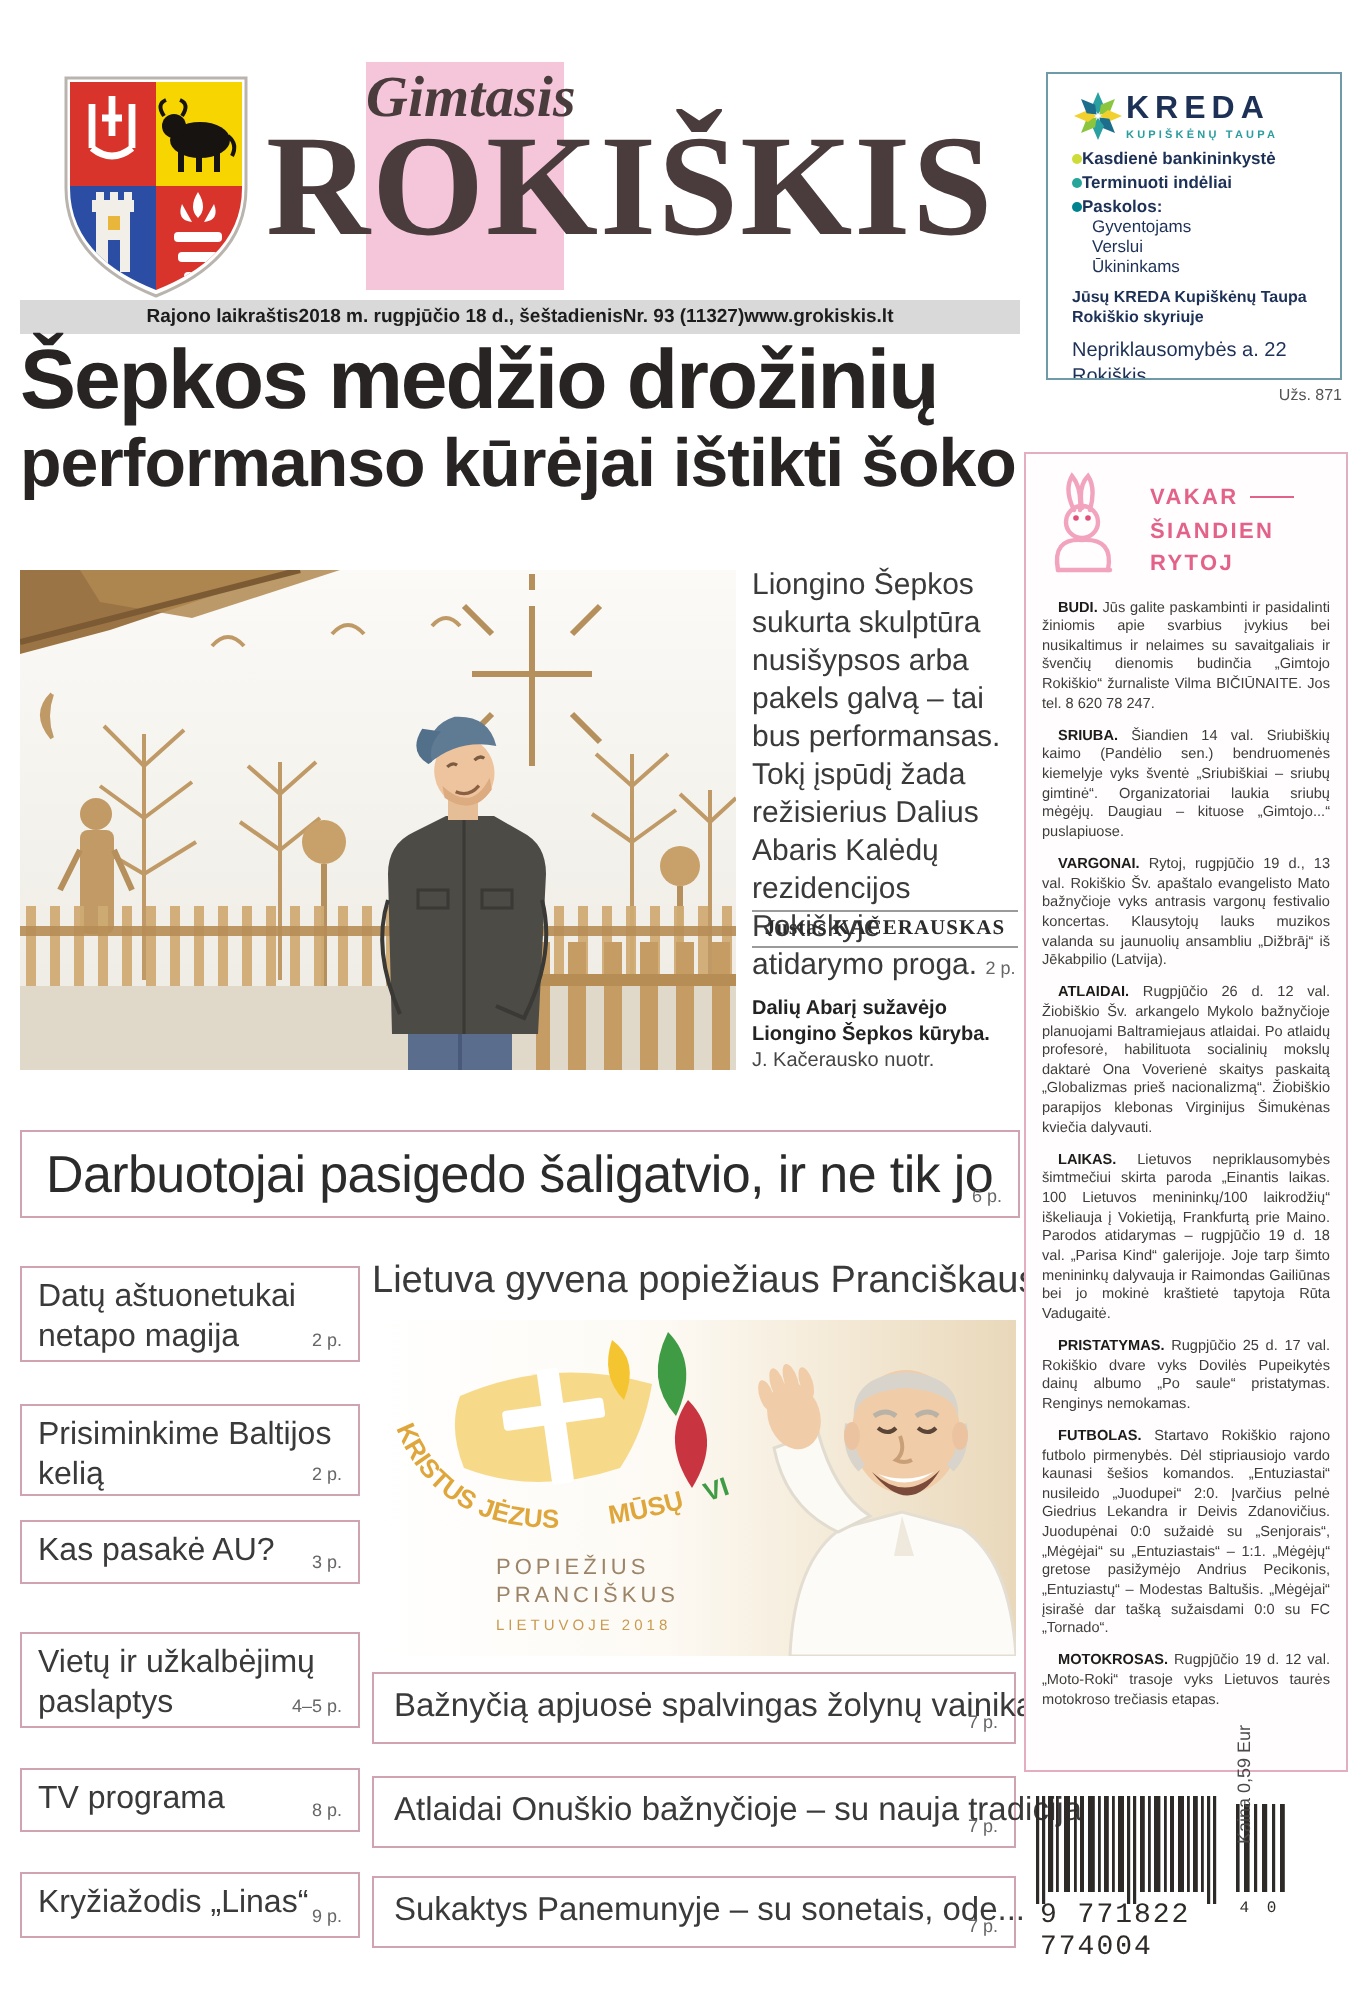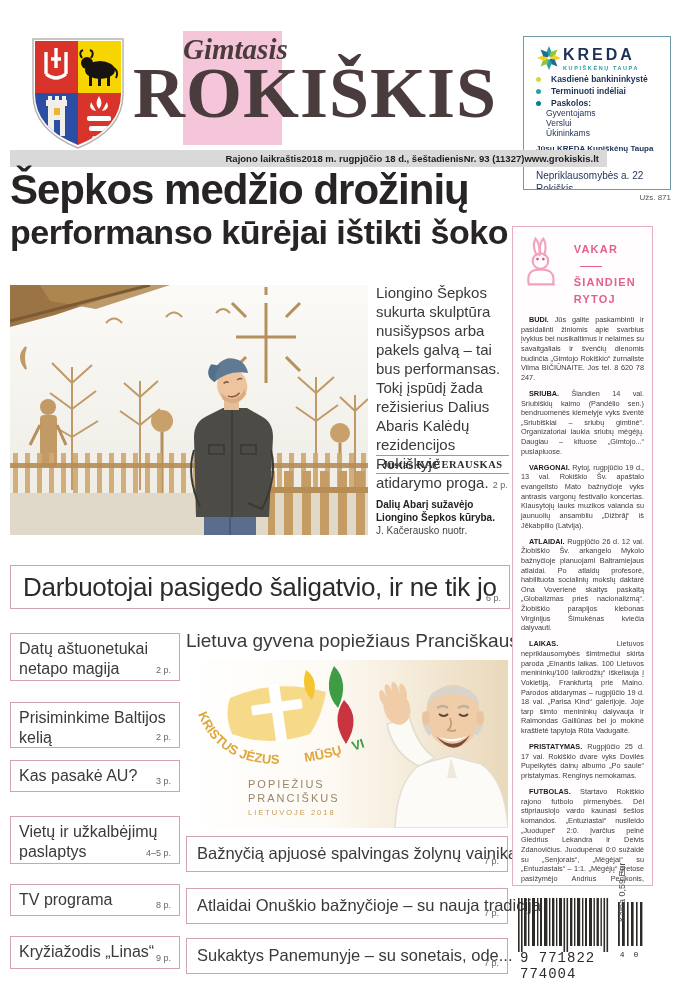--- a/index.html
+++ b/index.html
@@ -12,31 +12,31 @@
   .masthead { left:133px; top:28px; width:378px; height:124px; }
   .pink-box { position:absolute; left:50px; top:3px; width:99px; height:114px; background:#f5c6da; }
   .pretitle { position:absolute; left:50px; top:5px; width:99px; text-align:center;
     font-family:"Liberation Serif", serif; font-style:italic; font-weight:bold;
     font-size:29px; color:#4a3c3c; }
   .title { position:absolute; left:0; top:26px; width:378px;
     font-family:"Liberation Serif", serif; font-weight:bold; font-size:72px;
     letter-spacing:1px; color:#4a3c3c; line-height:1.1; }
 
   
-  .datebar { left:10px; top:150px; width:597px; height:17px; background:#d9d9d9;
-    display:flex; justify-content:flex-end; align-items:center; padding:0 8px;
+  .datebar { left:10px; top:150px; width:500px; height:17px; background:#d9d9d9;
+    display:flex; justify-content:center; align-items:center; padding:0 8px;
     font-size:9.5px; font-weight:bold; color:#1c1c1c; }
 
   
   .kreda { left:523px; top:36px; width:148px; height:154px; border:1px solid #6f9aa8;
     background:#fff; overflow:hidden; }
   .kreda-logo-row { display:flex; align-items:flex-end; gap:1px; margin:8px 6px 3px 12px; }
   .kreda-name { font-size:16px; font-weight:bold; letter-spacing:3px; color:#1d3156; line-height:1; }
   .kreda-sub { font-size:5.5px; letter-spacing:1.6px; color:#2a9d9f; font-weight:bold; margin-top:2px; }
-  .kbullet { display:flex; align-items:center; gap:10px; margin:2px 0 0 12px;
+  .kbullet { display:flex; align-items:center; gap:0; margin:2px 0 0 12px;
     font-size:8.5px; font-weight:bold; color:#1d3156;text-align:center; }
   .kdot { width:5px; height:5px; border-radius:50%; flex:0 0 5px; }
   .ksub { margin-left:22px; font-size:8.5px; color:#1d3156; line-height:1.2; }
   .kbold { margin:5px 0 0 12px; font-size:8px; font-weight:bold; color:#1d3156; line-height:1.25; }
   .kplain { margin:0 0 0 12px; font-size:10px; color:#1d3156; line-height:1.3; }
   .kplain.first { margin-top:5px; }
   .korder { left:523px; top:193px; width:148px; text-align:right; font-size:8px; color:#555; }
 
   
   .headline1 { left:10px; top:168px; width:500px; font-size:42px; font-weight:bold;
@@ -67,21 +67,21 @@
 
   
   .pope-headline { left:186px; top:630px; width:324px; font-size:19px; color:#3a3a3a; white-space:nowrap; }
   .pope-visual { left:186px; top:660px; width:322px; height:168px; overflow:hidden;
     background:linear-gradient(90deg,#ffffff 0%, #fdfaf4 45%, #f3e8d4 75%, #e9d8ba 100%); }
   .logo-caption { position:absolute; left:62px; top:118px; line-height:1.25; }
   .logo-cap-main { font-size:11px; letter-spacing:2px; color:#9b8468; }
   .logo-cap-sub { font-size:7.5px; letter-spacing:2px; color:#c99a4f; margin-top:2px; }
 
   
-  .sidebar { left:512px; top:226px; width:141px; height:660px; border:1px solid #e3aec0;
+  .sidebar { left:512px; top:226px; width:162px; height:660px; border:1px solid #e3aec0;
     padding:8px 8px 6px 8px; overflow:hidden; background:#fffdfd; }
   .sb-head { display:flex; margin-bottom:8px; }
   .sb-title { margin-left:10px; padding-top:6px; color:#e2628a; font-weight:bold;
     font-size:11px; letter-spacing:1.2px; line-height:1.5; }
   .sb-rule { display:inline-block; width:22px; height:1px; background:#e2628a;
     margin-left:6px; vertical-align:3px; }
   .sb-item { font-size:7.3px; line-height:1.32; color:#403c3c; text-align:justify;
     text-indent:8px; margin-bottom:6.5px; }
   .sb-item b { color:#1d1a1a; }
 

